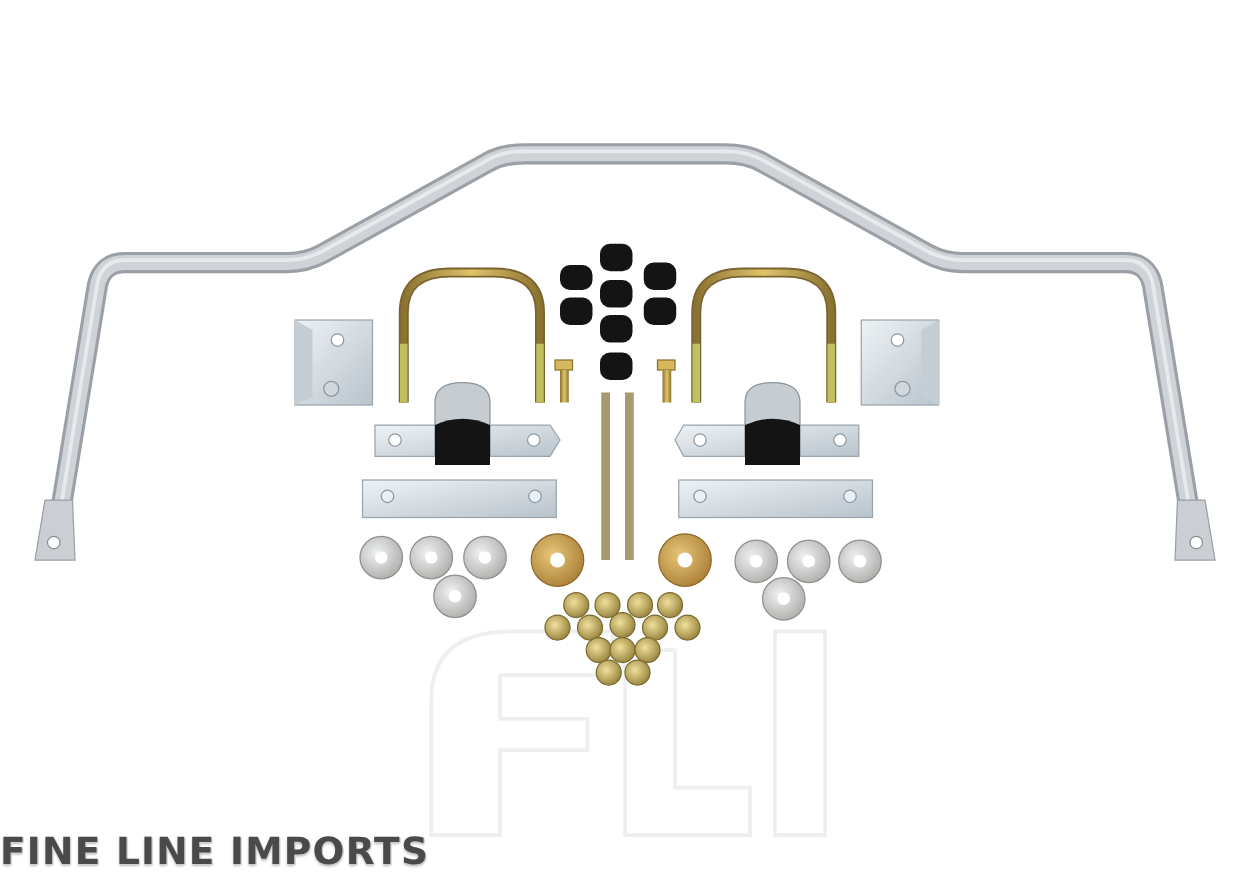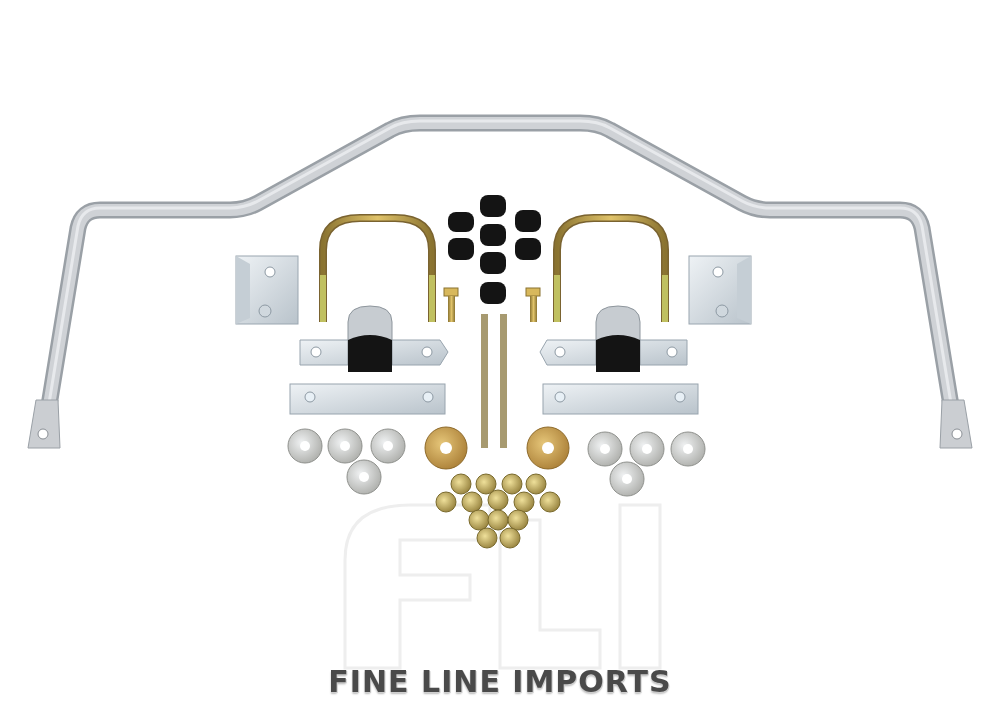--- a/index.html
+++ b/index.html
@@ -1,19 +1,19 @@
 <!DOCTYPE html>
 <html><head>
 <meta charset="utf-8">
 <style>
   html, body { margin:0; padding:0; background:#ffffff; }
   body { width:1000px; height:712px; position:relative; overflow:hidden; font-family:"DejaVu Sans", sans-serif; }
   #scene { position:absolute; left:0; top:0; width:1000px; height:712px; }
   .brand {
-    position:absolute; left:0; width:1000px; top:664px; text-align:center;
+    position:absolute; left:0; width:1000px; top:664px; 
     font-family:"DejaVu Sans", sans-serif; font-weight:bold; font-size:30px;
     letter-spacing:1px; color:#4a4a4a;
     text-shadow: 1px 1px 0 #cfcfcf, 0 2px 2px #bbbbbb;
   }
 </style>
 </head>
 <body>
 
 <svg id="scene" viewBox="0 0 1000 712" xmlns="http://www.w3.org/2000/svg">
   <defs>

